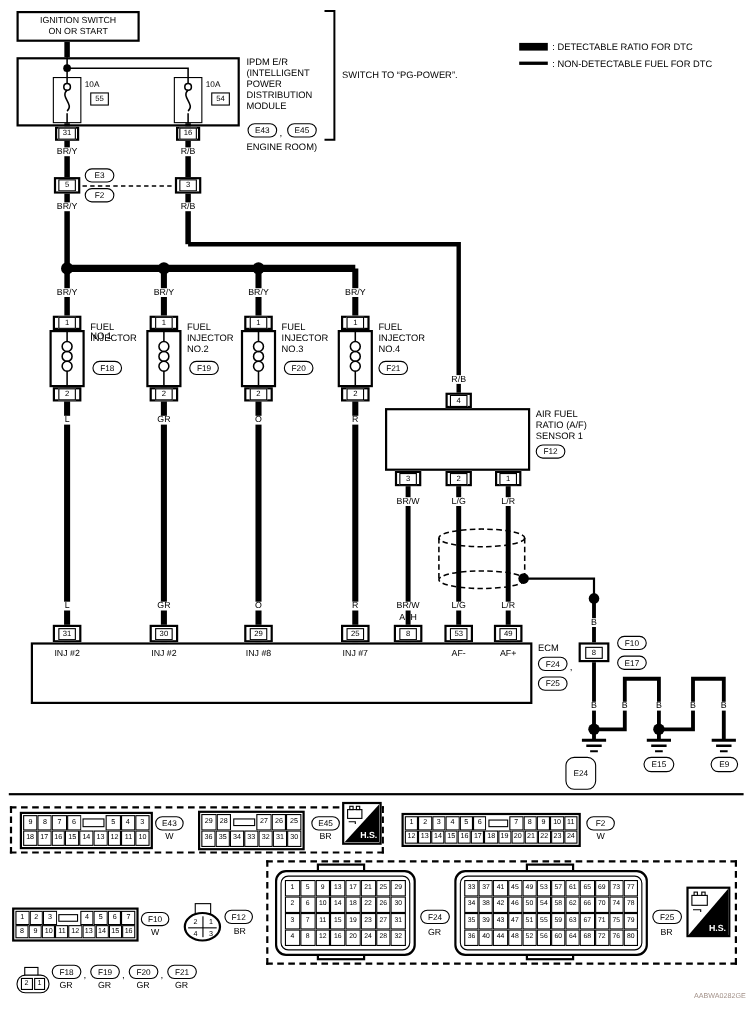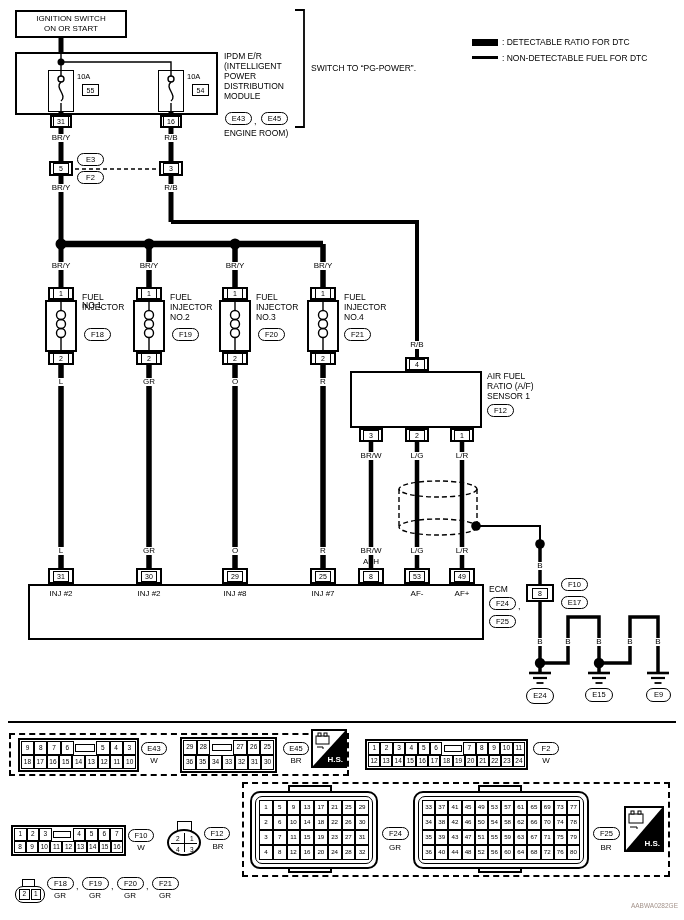--- a/index.html
+++ b/index.html
@@ -334,21 +334,21 @@
     </div>
   <div class="oval" style="left:561px;top:578px;width:27px;height:13px;">F10</div>
   <div class="oval" style="left:561px;top:596px;width:27px;height:13px;">E17</div>
 
   <div class="wl" style="left:540px;top:638px;">B</div>
   <div class="wl" style="left:568px;top:638px;">B</div>
   <div class="wl" style="left:599px;top:638px;">B</div>
   <div class="wl" style="left:630px;top:638px;">B</div>
   <div class="wl" style="left:658px;top:638px;">B</div>
 
-  <div class="oval" style="left:526px;top:688px;width:28px;height:16px;">E24</div>
+  <div class="oval" style="left:514px;top:688px;width:28px;height:30px;">E24</div>
   <div class="oval" style="left:585px;top:688px;width:28px;height:14px;">E15</div>
   <div class="oval" style="left:646px;top:688px;width:25px;height:14px;">E9</div>
 
   <div style="position:absolute;left:8px;top:721px;width:668px;height:2px;background:#000;z-index:3;"></div>
 
   <div class="dash" style="left:9px;top:733px;width:340px;height:43px;"></div>
 
   <div class="pgrid" style="left:18px;top:738px;width:121px;height:34px;">
       <div class="prow">
         <div class="pcell" style="flex-grow: 1;">9</div>

